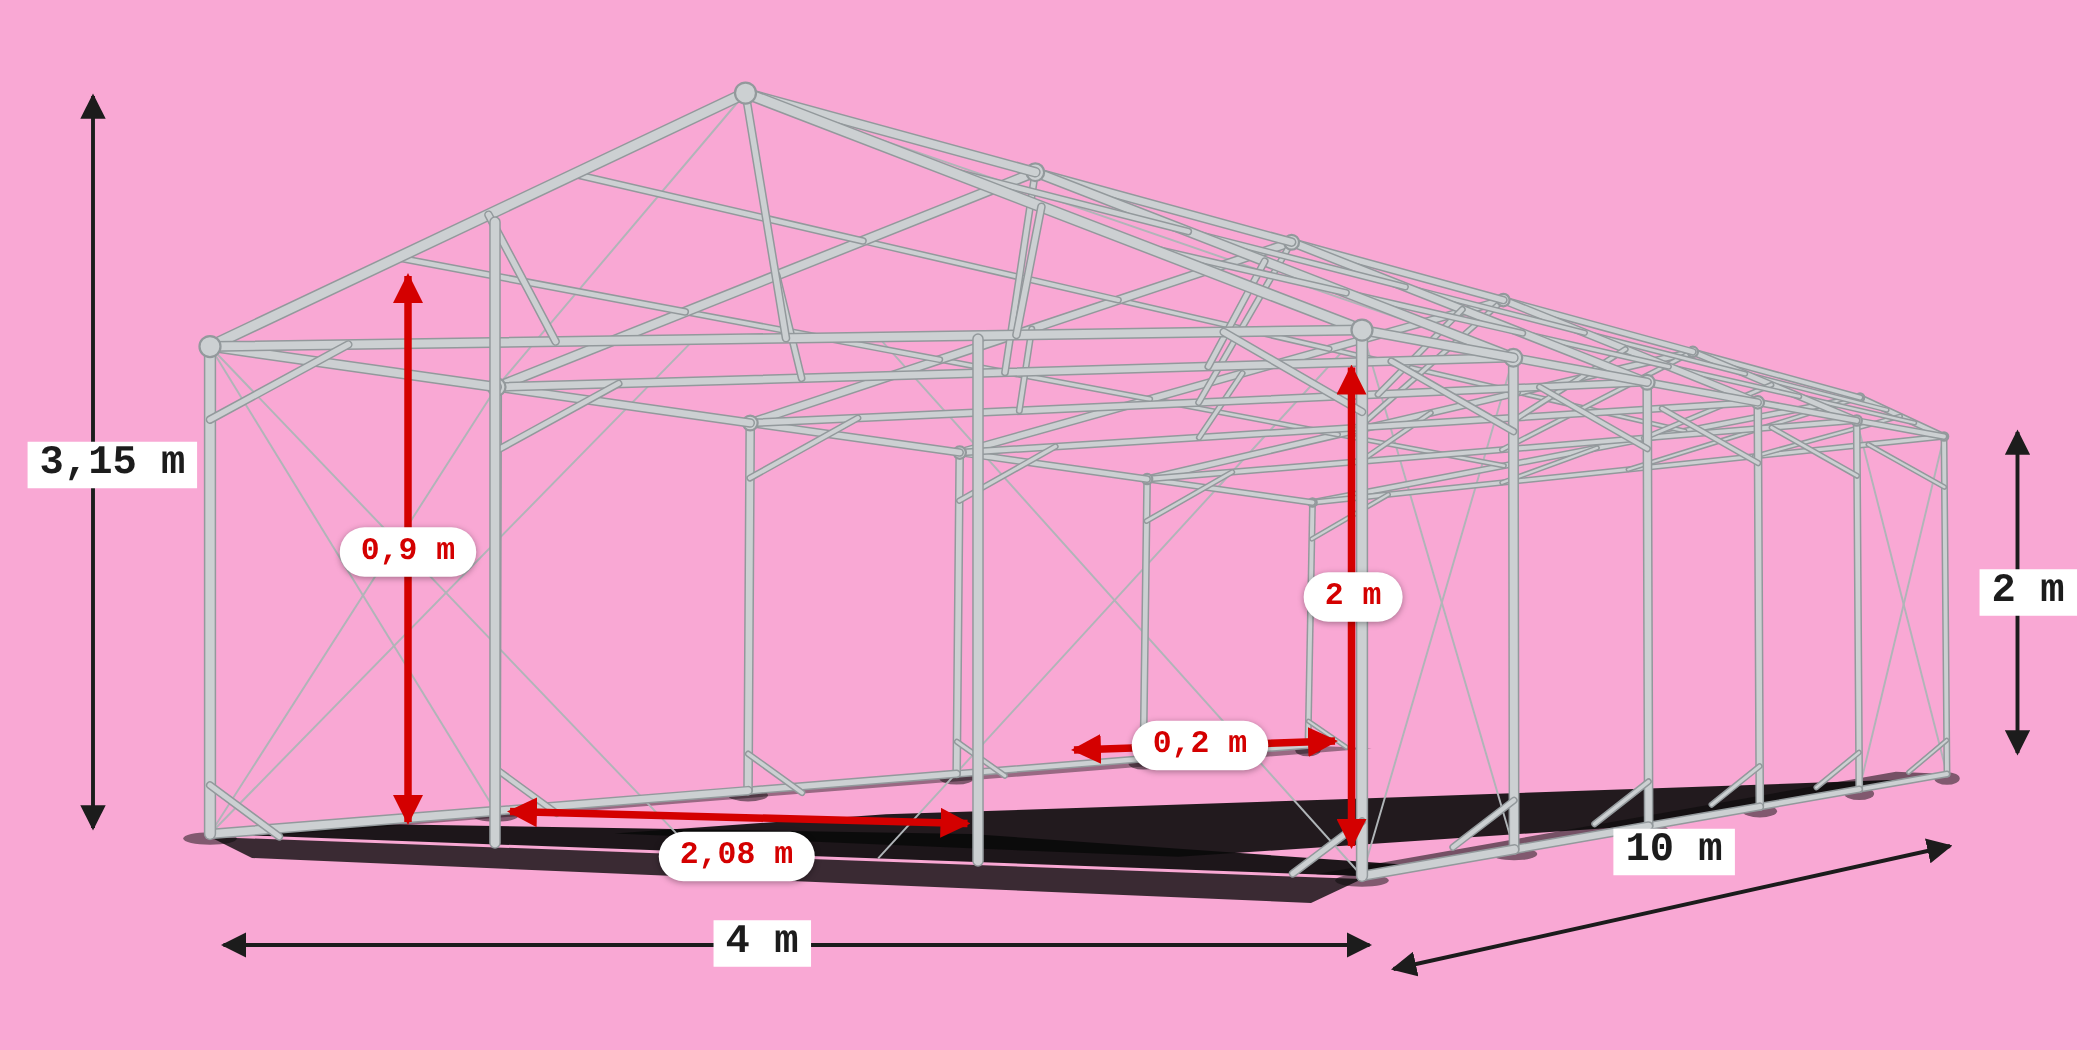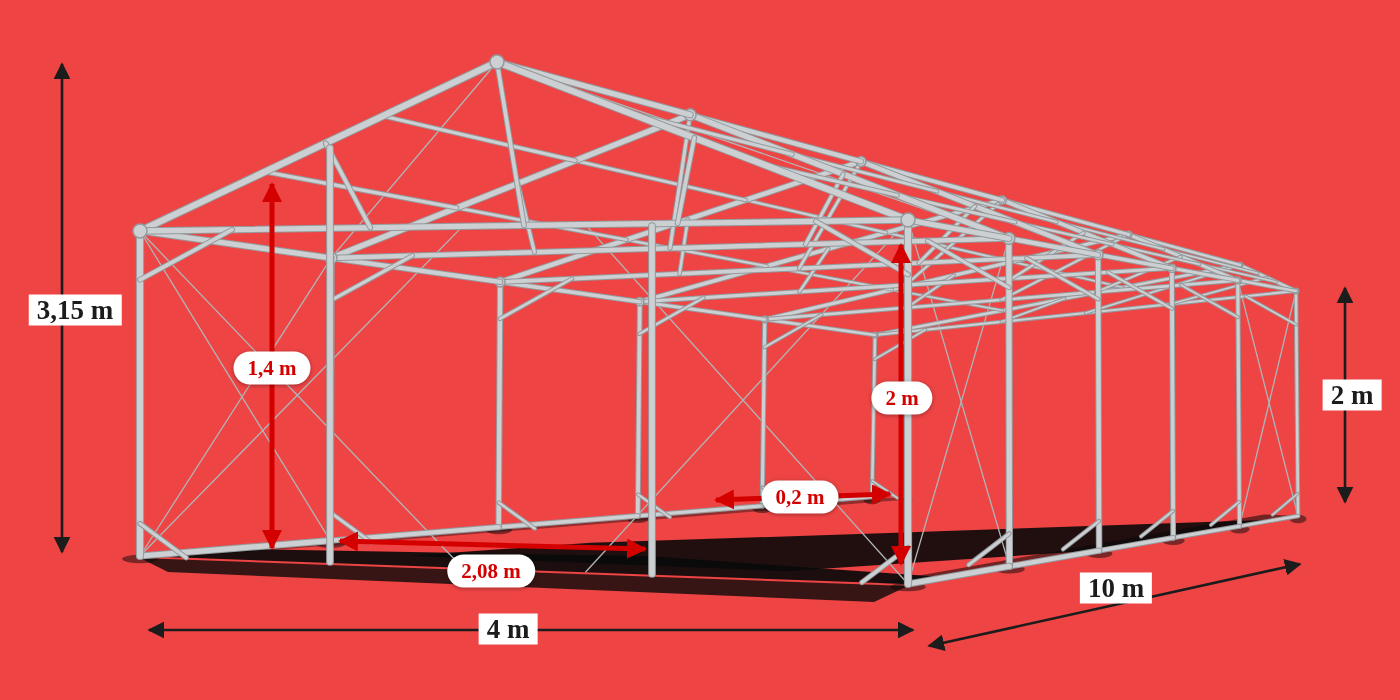--- a/index.html
+++ b/index.html
@@ -1,16 +1,16 @@
 <!DOCTYPE html>
 <html style="--red: #d40000; --black: #1c1c1c;"><head>
 <meta charset="utf-8">
 <style>
   html,body{margin:0;padding:0;width:1400px;height:700px;overflow:hidden;background:#fff;}
-  .stage{position:relative;width:1400px;height:700px;background:#ef4444;font-family:Liberation Serif, serif;}
+  .stage{position:relative;width:1400px;height:700px;background:#f9a8d4;font-family:Liberation Mono, monospace;}
   .stage svg{position:absolute;left:0;top:0;}
   .lbl{position:absolute;transform:translate(-50%,-50%);white-space:nowrap;line-height:1;}
   .pill{background:#fff;color:var(--red,#d40000);font-weight:bold;font-size:21px;
         padding:6px 14px;border-radius:18px;box-shadow:0 1px 4px rgba(0,0,0,.35);}
   .dimblk{background:#fff;color:var(--black,#1c1c1c);font-weight:bold;font-size:27px;
         padding:2px 8px;}
 </style>
 </head>
 <body>
 
@@ -340,20 +340,20 @@
         </g>
       <g id="d-doorw">
           <line x1="340" y1="541" x2="645" y2="549" stroke="#d40000" stroke-width="5" marker-start="url(#mk-red)" marker-end="url(#mk-red)"></line>
         </g>
     </g>
   </svg>
 
   <div class="lbl dimblk" style="left:75px;  top:310px;">3,15 m</div>
   <div class="lbl dimblk" style="left:1352px;top:395px;">2 m</div>
   <div class="lbl dimblk" style="left:508px; top:629px;">4 m</div>
-  <div class="lbl dimblk" style="left:1116px;top:588px;">10 m</div>
-
-  <div class="lbl pill" style="left:272px;top:368px;">1,4 m</div>
+  <div class="lbl dimblk" style="left:1116px;top:568px;">10 m</div>
+
+  <div class="lbl pill" style="left:272px;top:368px;">0,9 m</div>
   <div class="lbl pill" style="left:902px;top:398px;">2 m</div>
   <div class="lbl pill" style="left:800px;top:497px;">0,2 m</div>
   <div class="lbl pill" style="left:491px;top:571px;">2,08 m</div>
 
 </div>
 
 </body></html>

